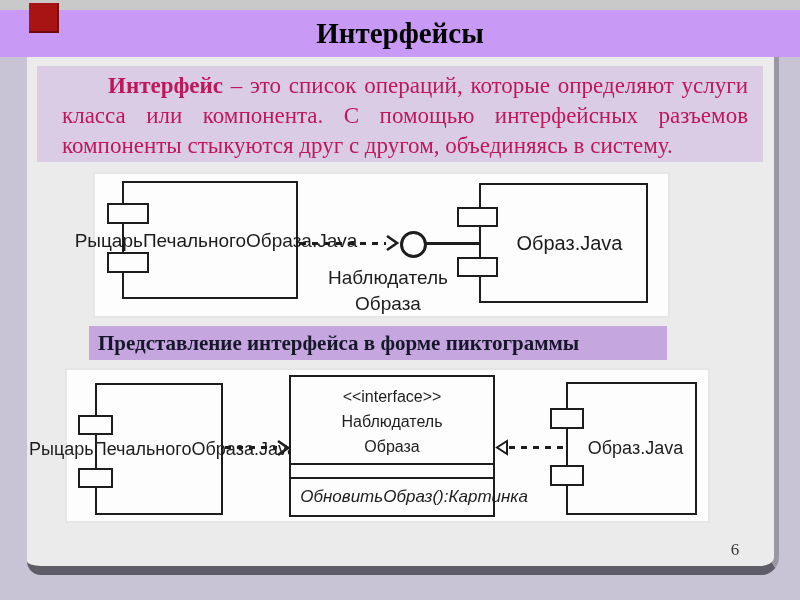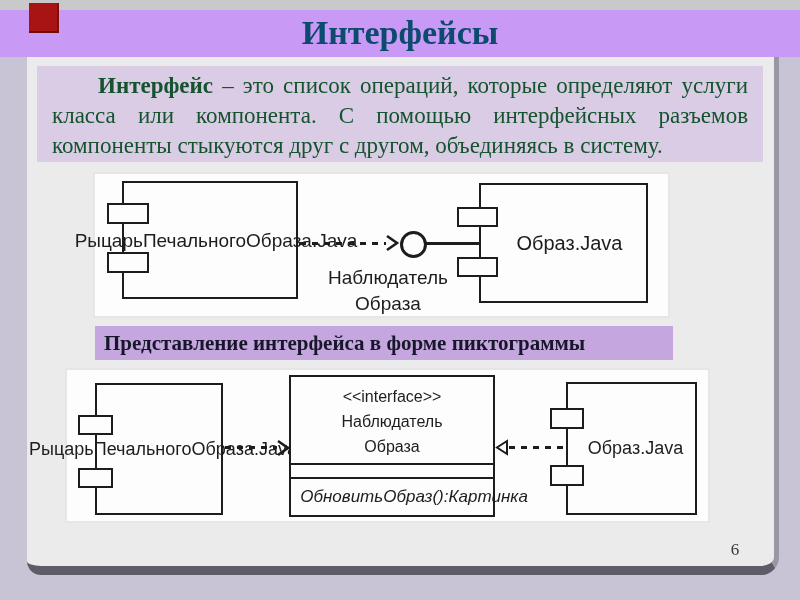--- a/index.html
+++ b/index.html
@@ -2,46 +2,46 @@
 <html><head>
 <meta charset="utf-8">
 <style>
   html,body{margin:0;padding:0;}
   .stage{position:relative;width:800px;height:600px;background:#c9c3d6;overflow:hidden;
          font-family:"Liberation Serif",serif;}
   .abs{position:absolute;}
   .top-strip{left:0;top:0;width:800px;height:10px;background:#c9c9ca;}
   .title-band{left:0;top:10px;width:800px;height:47px;background:#c99af5;}
   .slide-title{left:0;top:10px;width:800px;height:47px;line-height:46px;text-align:center;
-         font-size:34px;font-weight:bold;color:#0c4a6e;}
+         font-size:29px;font-weight:bold;color:#000000;}
   .red-square{left:29px;top:3px;width:28px;height:28px;background:#a81313;
          border-right:2px solid #7e0d0d;border-bottom:2px solid #6e0b0b;}
   .slide{left:27px;top:57px;width:752px;height:518px;background:#ebebec;box-sizing:border-box;
          border-right:5px solid #9a97a5;border-bottom:9px solid #5d5c68;
          border-bottom-left-radius:14px;border-bottom-right-radius:18px;}
   .def-block{left:37px;top:66px;width:726px;height:96px;background:#d9cce4;box-sizing:border-box;
-         padding:5px 15px 0 15px;font-size:23px;line-height:30px;color:#14532d;
+         padding:5px 15px 0 25px;font-size:23px;line-height:30px;color:#be185d;
          text-align:justify;text-indent:46px;overflow:hidden;}
   .def-term{font-weight:bold;}
   .scan{background:#fdfdfd;border:2px solid #e6e6e6;box-sizing:border-box;}
   .scan1{left:93px;top:172px;width:577px;height:146px;}
   .scan2{left:65px;top:368px;width:645px;height:155px;}
   .comp-box{border:2px solid #1d1d1d;background:#fdfdfd;box-sizing:border-box;
          display:flex;justify-content:center;align-items:center;
          font-family:"Liberation Sans",sans-serif;color:#1d1d1d;text-align:center;}
   .tab{background:#fdfdfd;border:2px solid #1d1d1d;box-sizing:border-box;}
   .dash-h{height:3px;background:repeating-linear-gradient(90deg,#1d1d1d 0 6px,transparent 6px 12px);}
   .solid-h{height:3px;background:#1d1d1d;}
   .iface-circle{width:27px;height:27px;border:3px solid #1d1d1d;border-radius:50%;
          background:#fdfdfd;box-sizing:border-box;}
   .iface-label{font-family:"Liberation Sans",sans-serif;font-size:19px;line-height:26px;
          color:#1d1d1d;text-align:center;}
   .caption-bar{background:#c5a6de;height:34px;line-height:34px;font-weight:bold;font-size:21px;
          color:#17172b;white-space:nowrap;overflow:hidden;}
-  .cap1{left:95px;top:326px;width:578px;padding-left:9px;box-sizing:border-box;}
+  .cap1{left:89px;top:326px;width:578px;padding-left:9px;box-sizing:border-box;}
   .cap2{left:93px;top:527px;width:557px;padding-left:22px;box-sizing:border-box;}
   .class-box{left:289px;top:375px;width:206px;height:142px;border:2px solid #1d1d1d;
          background:#fdfdfd;box-sizing:border-box;display:flex;flex-direction:column;
          font-family:"Liberation Sans",sans-serif;color:#1d1d1d;}
   .class-title{height:88px;border-bottom:2px solid #1d1d1d;text-align:center;
          font-size:16px;line-height:25px;padding-top:7px;box-sizing:border-box;}
   .class-empty{height:12px;border-bottom:2px solid #1d1d1d;}
   .class-op{flex:1;display:flex;align-items:center;justify-content:center;
          font-style:italic;font-size:17px;padding-left:44px;}
   .page-num{left:720px;top:540px;width:30px;text-align:center;font-size:17px;color:#3a3a3a;}

